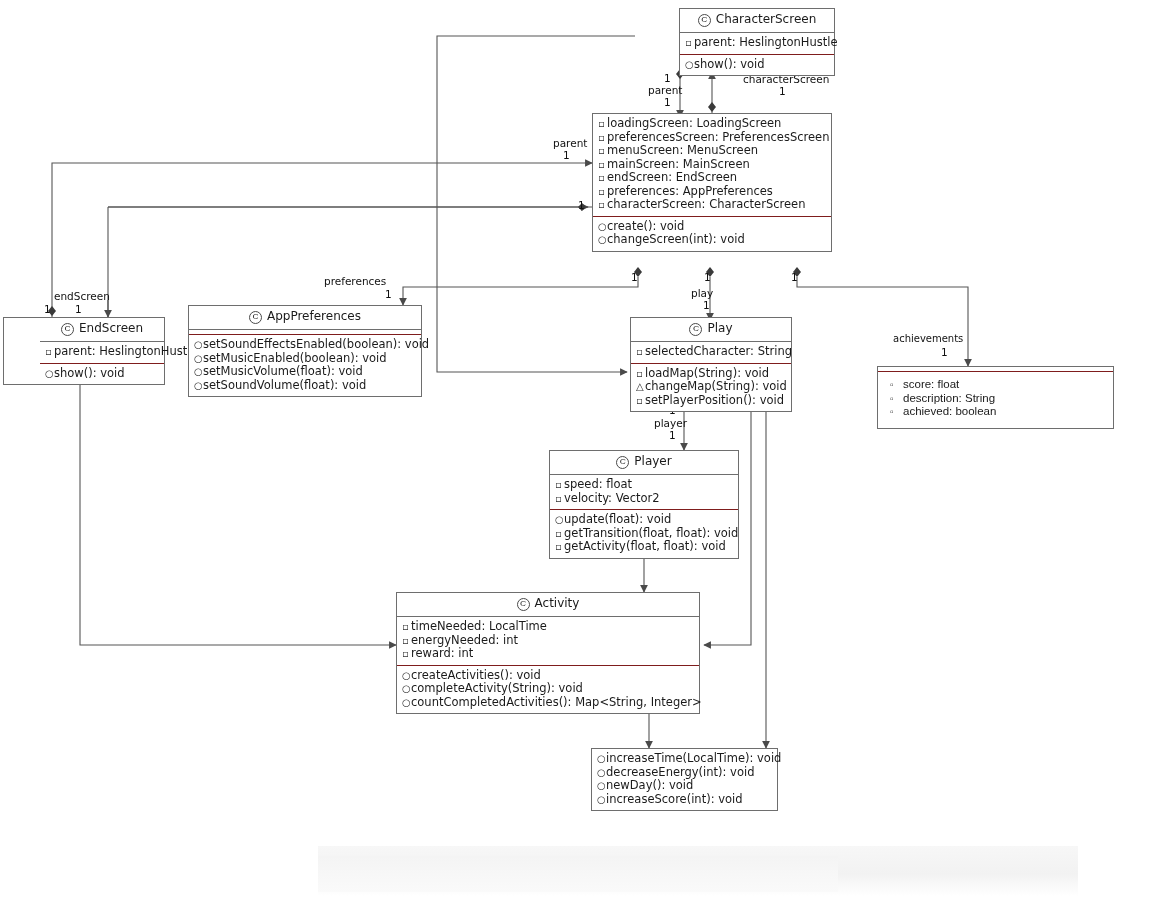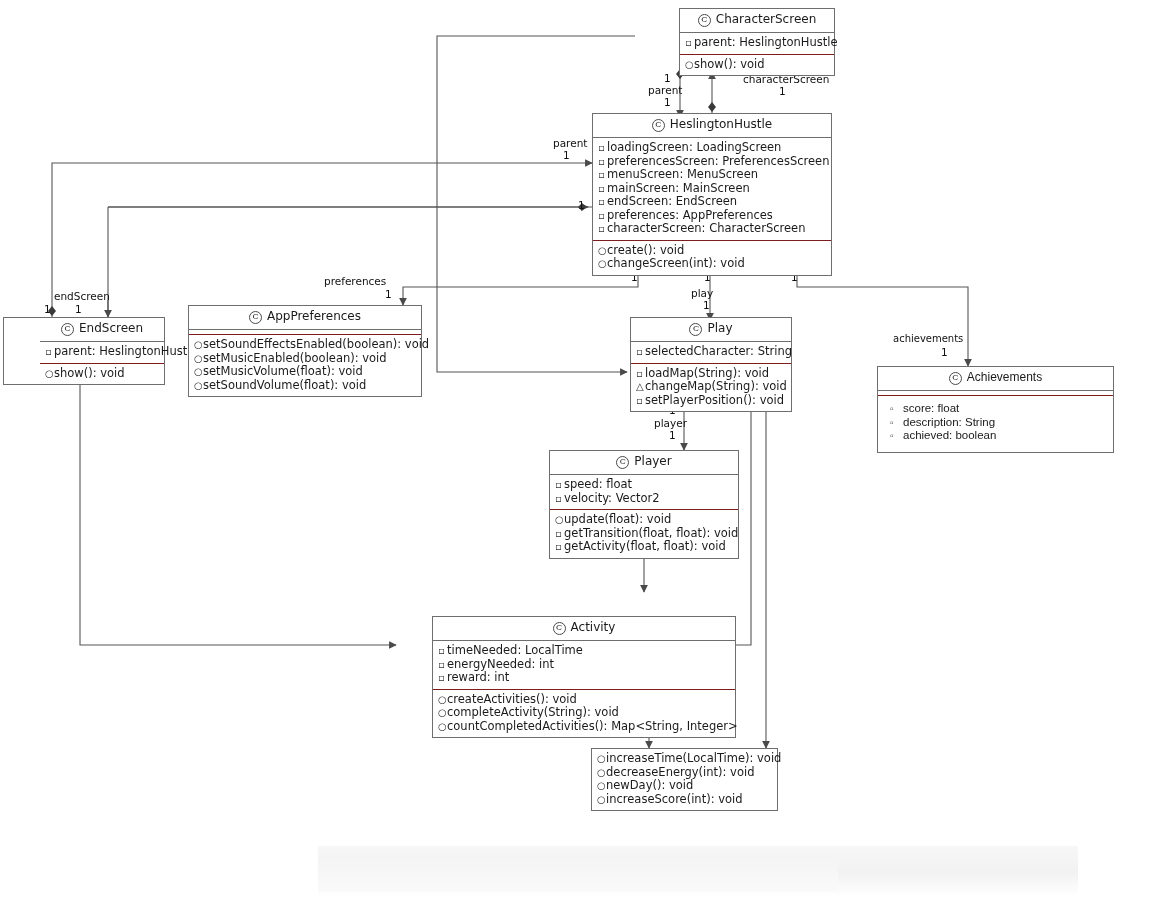--- a/index.html
+++ b/index.html
@@ -176,23 +176,20 @@
     </div>
     <div class="compartment">
       <span class="row"><span class="g">▫</span><span>parent: HeslingtonHustle</span></span>
     </div>
     <div class="compartment">
       <span class="row"><span class="g">○</span><span>show(): void</span></span>
     </div>
   </div>
 
   <div class="uml" id="cls-heslingtonhustle" style="left:592px;top:113px;width:240px;">
-    <div class="title">
-      <span class="cmark">C</span><span>HeslingtonHustle</span>
-    </div>
     <div class="compartment">
       <span class="row"><span class="g">▫</span><span>loadingScreen: LoadingScreen</span></span>
       <span class="row"><span class="g">▫</span><span>preferencesScreen: PreferencesScreen</span></span>
       <span class="row"><span class="g">▫</span><span>menuScreen: MenuScreen</span></span>
       <span class="row"><span class="g">▫</span><span>mainScreen: MainScreen</span></span>
       <span class="row"><span class="g">▫</span><span>endScreen: EndScreen</span></span>
       <span class="row"><span class="g">▫</span><span>preferences: AppPreferences</span></span>
       <span class="row"><span class="g">▫</span><span>characterScreen: CharacterScreen</span></span>
     </div>
     <div class="compartment">
@@ -234,23 +231,20 @@
       <span class="row"><span class="g">▫</span><span>selectedCharacter: String</span></span>
     </div>
     <div class="compartment">
       <span class="row"><span class="g">▫</span><span>loadMap(String): void</span></span>
       <span class="row"><span class="g">△</span><span>changeMap(String): void</span></span>
       <span class="row"><span class="g">▫</span><span>setPlayerPosition(): void</span></span>
     </div>
   </div>
 
   <div class="uml plain" id="cls-achievements" style="left:877px;top:366px;width:237px;">
-    <div class="title">
-      <span class="cmark">C</span><span>Achievements</span>
-    </div>
     <div class="compartment empty"></div>
     <div class="compartment" style="padding:6px 3px 9px 3px;">
       <span class="row"><span class="g">▫</span><span>score: float</span></span>
       <span class="row"><span class="g">▫</span><span>description: String</span></span>
       <span class="row"><span class="g">▫</span><span>achieved: boolean</span></span>
     </div>
   </div>
 
   <div class="uml" id="cls-player" style="left:549px;top:450px;width:190px;">
     <div class="title">
@@ -260,21 +254,21 @@
       <span class="row"><span class="g">▫</span><span>speed: float</span></span>
       <span class="row"><span class="g">▫</span><span>velocity: Vector2</span></span>
     </div>
     <div class="compartment">
       <span class="row"><span class="g">○</span><span>update(float): void</span></span>
       <span class="row"><span class="g">▫</span><span>getTransition(float, float): void</span></span>
       <span class="row"><span class="g">▫</span><span>getActivity(float, float): void</span></span>
     </div>
   </div>
 
-  <div class="uml" id="cls-activity" style="left:396px;top:616px;width:304px;margin-left:36px;">
+  <div class="uml" id="cls-activity" style="left:396px;top:592px;width:304px;">
     <div class="title">
       <span class="cmark">C</span><span>Activity</span>
     </div>
     <div class="compartment">
       <span class="row"><span class="g">▫</span><span>timeNeeded: LocalTime</span></span>
       <span class="row"><span class="g">▫</span><span>energyNeeded: int</span></span>
       <span class="row"><span class="g">▫</span><span>reward: int</span></span>
     </div>
     <div class="compartment">
       <span class="row"><span class="g">○</span><span>createActivities(): void</span></span>

